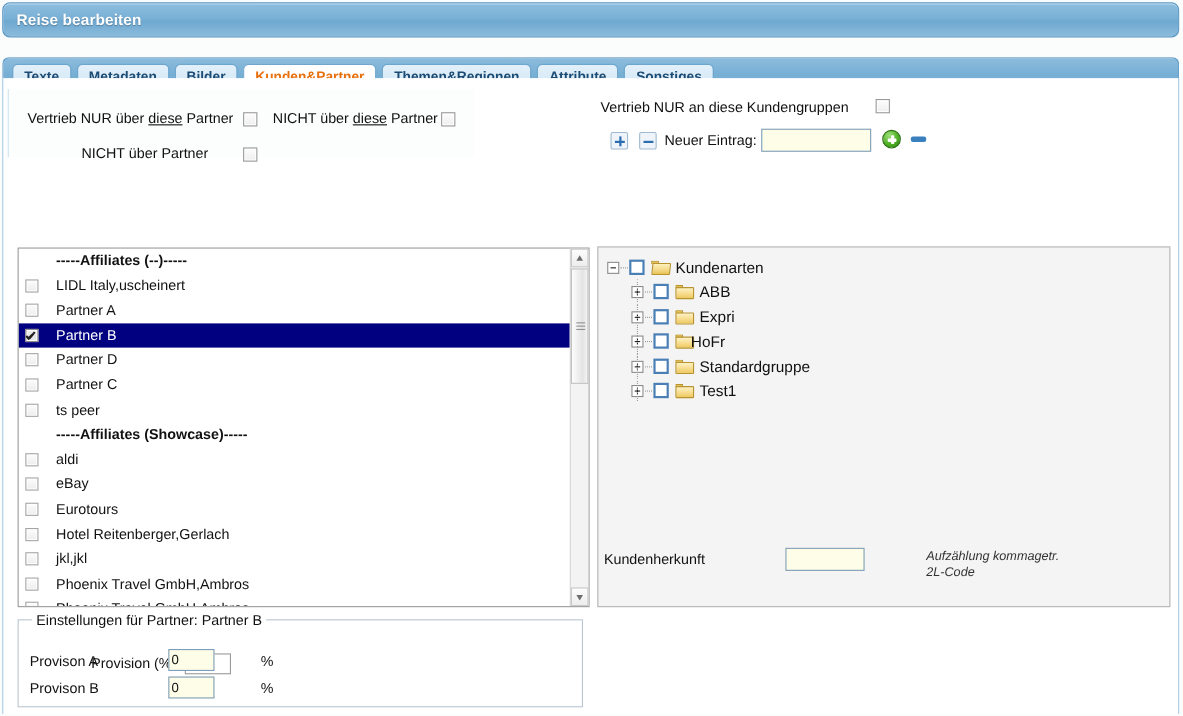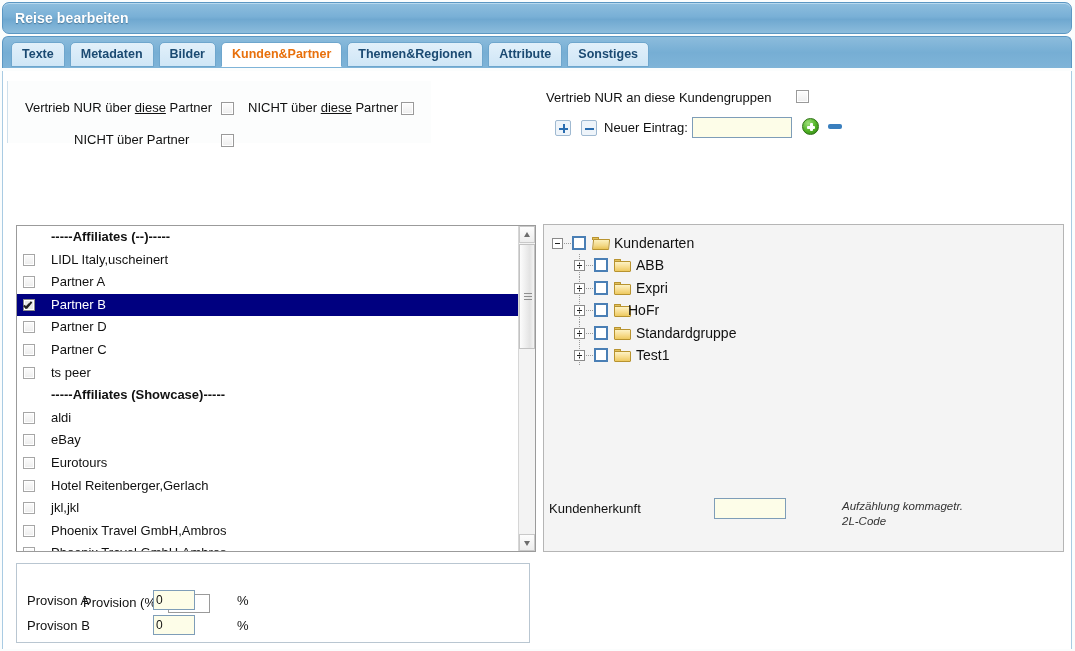--- a/index.html
+++ b/index.html
@@ -24,21 +24,21 @@
   }
   .titlebar .label {
     position: absolute; left: 12px; top: 7px;
     color: #ffffff; font-weight: bold; font-size: 14px;
     text-shadow: 0 1px 1px rgba(40,80,110,.55);
     letter-spacing: .1px;
   }
 
   
   .tabstrip {
-    position: absolute; left: 2px; top: 36px; width: 1070px; height: 32px;
+    position: absolute; left: 2px; top: 52px; width: 1070px; height: 32px;
     border-radius: 6px 6px 0 0;
     background: linear-gradient(to bottom, #8cbcdc 0%, #76aed4 50%, #7fb4d8 100%);
     border: 1px solid #5b97c3;
     border-bottom: none;
   }
   .tabs { position: absolute; left: 8px; top: 5px; display: flex; gap: 5px; }
   .tab {
     height: 25px; line-height: 23px; padding: 0 10px;
     background: linear-gradient(to bottom,#e2f0fa 0%, #cfe6f6 100%);
     border: 1px solid #6ea6cd;
@@ -387,20 +387,21 @@
             <span class="folder" style="left: 62px;">
               <i class="tabp"></i>
               <i class="body"></i>
             </span>
             <span class="tlabel" style="left: 84px;">Test1</span>
           </div>
         </div>
     </div>
 
     <div class="fs">
+      <div class="legend">Einstellungen für Partner: Partner B</div>
       <div class="row">
         <span>Provision (%)</span>
         <input class="ti" style="width: 42px; margin-left: 4px;" value="10">
       </div>
     </div>
 
     <div>
       <div class="prow" style="left:24px; top:522px;">Provison A</div>
       <input class="ti cream" style="position: absolute; left: 150px; top: 519px; width: 42px; height: 20px;" value="0">
       <div class="prow" style="left:234px; top:522px;">%</div>

